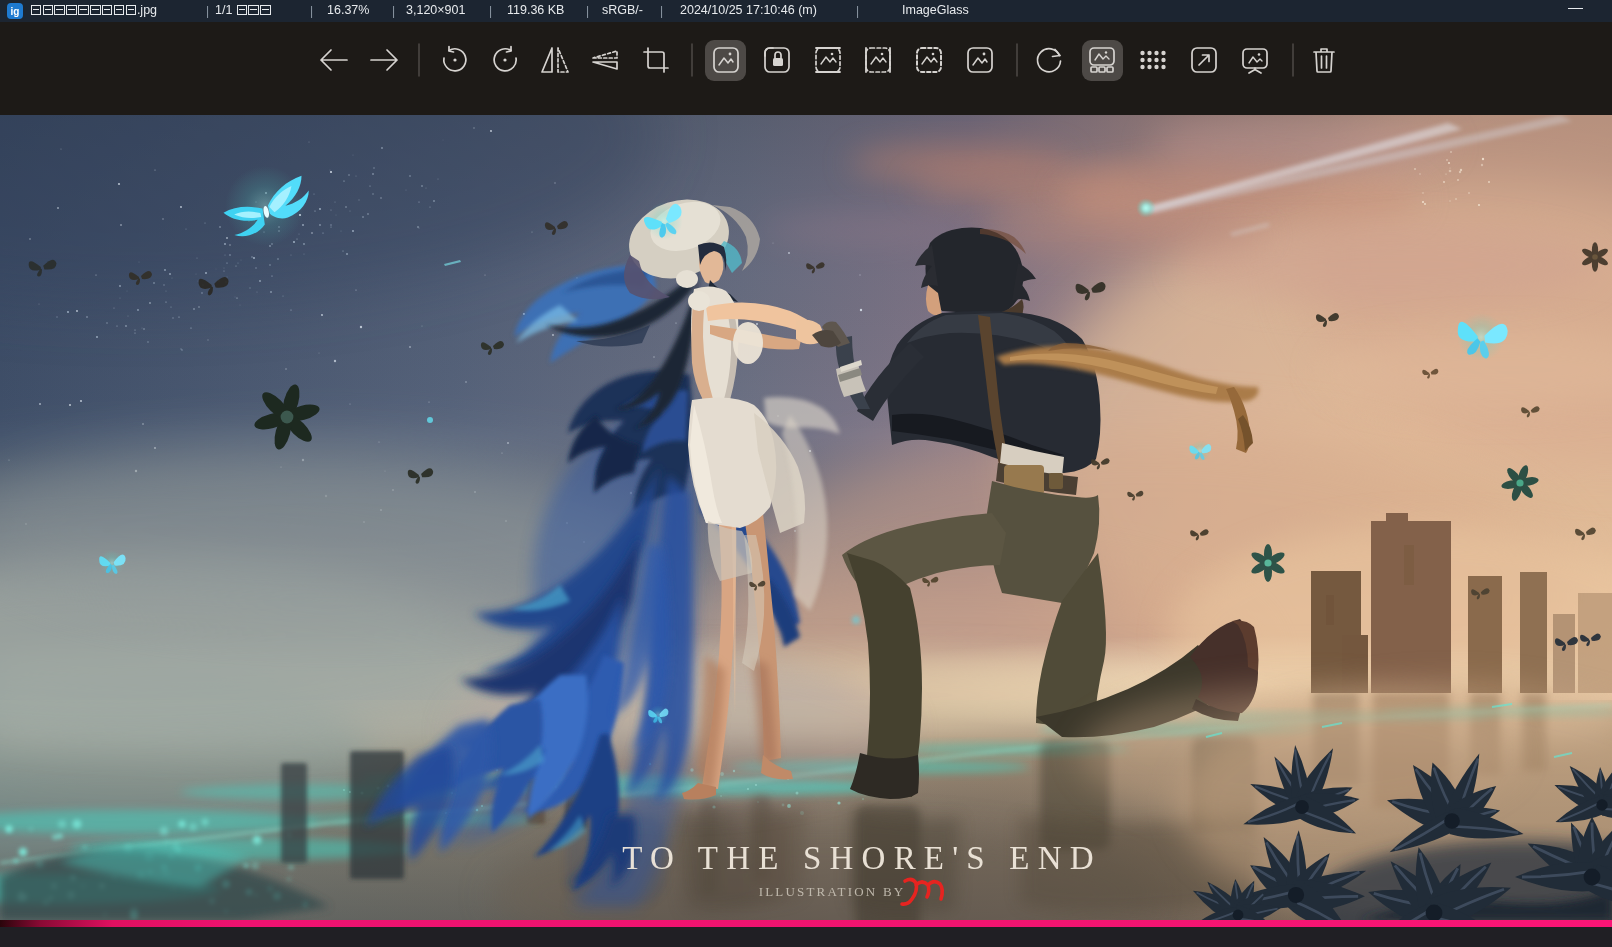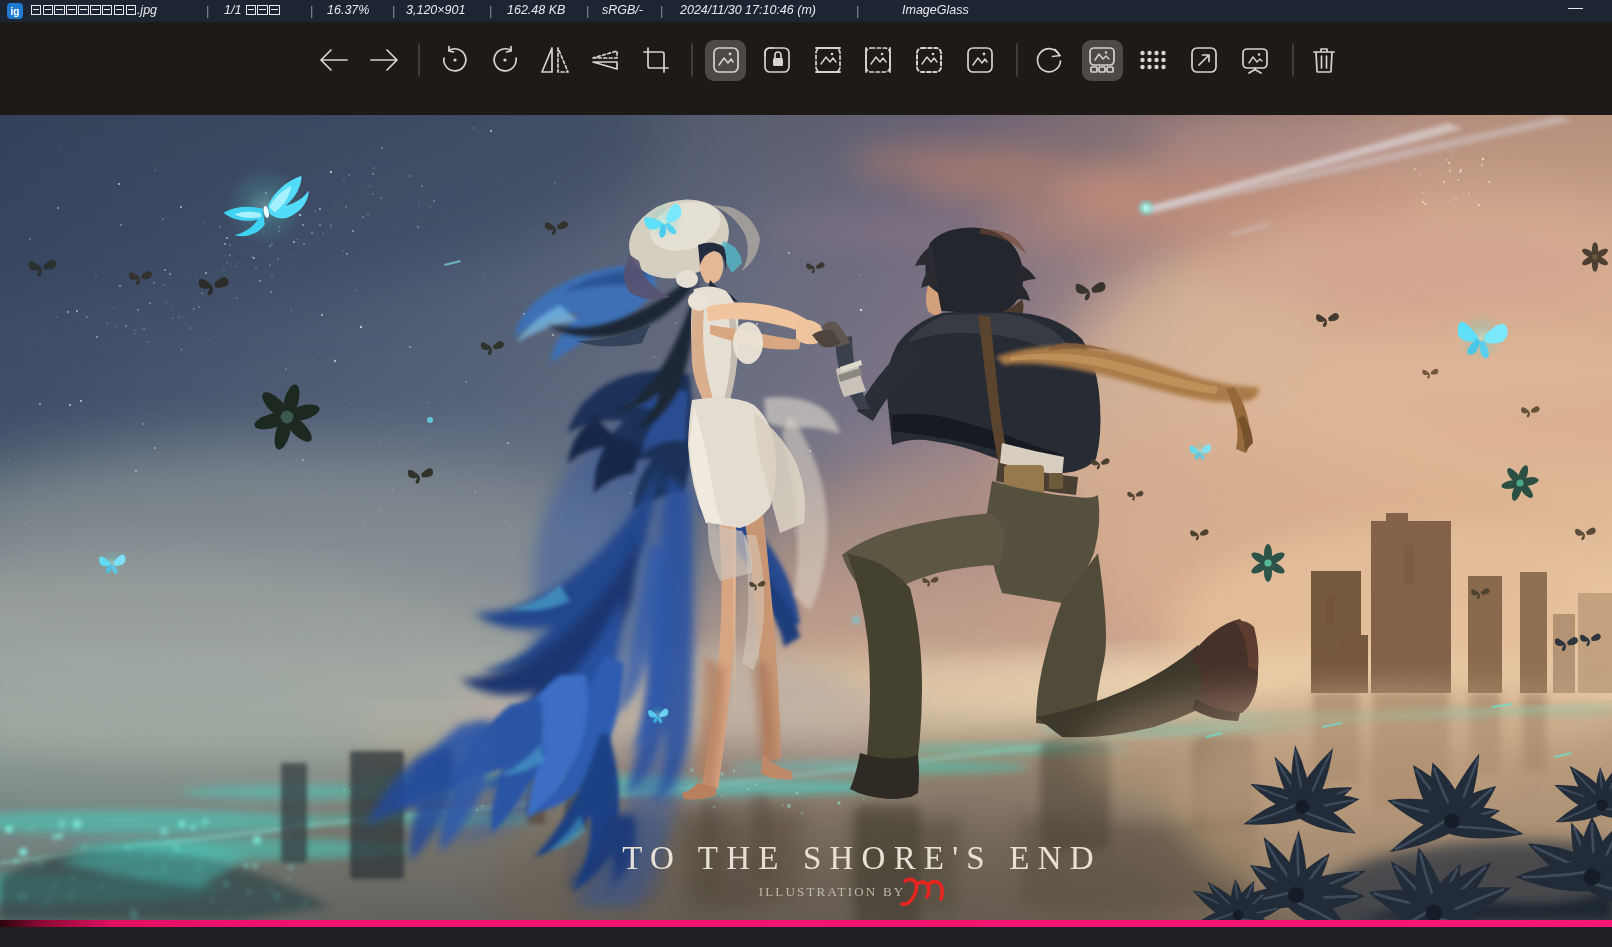--- a/index.html
+++ b/index.html
@@ -1,49 +1,49 @@
 <!DOCTYPE html>
 <html><head>
 <meta charset="utf-8">
 <style>
   html,body{margin:0;padding:0;background:#000;}
   #app{position:relative;width:1612px;height:947px;overflow:hidden;font-family:"Liberation Sans",sans-serif;background:#1a1714;}
   #titlebar{position:absolute;left:0;top:0;width:1612px;height:22px;background:#1c2531;color:#e7eaed;font-size:12.5px;}
-  #titlebar .t{position:absolute;top:3px;white-space:nowrap;font-style:italic;}
+  #titlebar .t{position:absolute;top:3px;white-space:nowrap;}
   #titlebar .sep{color:#8d99a5;font-size:12px;top:3.5px;}
   .cjk{display:inline-block;width:10.5px;height:10.5px;border:1.1px solid #e7eaed;box-sizing:border-box;margin:0 0.7px;position:relative;top:1px;}
   .cjk i{display:block;position:absolute;left:1px;right:1px;top:3.6px;border-top:1.1px solid #e7eaed;}
   #toolbar{position:absolute;left:0;top:22px;width:1612px;height:93px;background:#1d1a17;}
   .hl{position:absolute;top:18px;width:41px;height:41px;background:#4d4946;border-radius:9px;}
   #ticons{position:absolute;left:0;top:0;}
   #pinkline{position:absolute;left:0;top:920px;width:1612px;height:7px;background:linear-gradient(90deg,#2a050b 0%,#8a0a34 2.5%,#e01060 7%,#ee1270 15%,#f1146f 60%,#fa1576 100%);}
   #botbar{position:absolute;left:0;top:927px;width:1612px;height:20px;background:#201f24;}
   #paint{position:absolute;left:0;top:115px;}
 </style>
 </head>
 <body>
 <div id="app">
   <div id="titlebar">
     <svg style="position:absolute;left:7px;top:3px" width="16" height="16" viewBox="0 0 16 16">
         <rect x="0" y="0" width="16" height="16" rx="4" fill="#1e7ad0"></rect>
         <text x="8" y="12" font-size="10" font-weight="bold" fill="#fff" text-anchor="middle" font-family="Liberation Sans">ig</text>
       </svg>
     <span class="t" style="left:30px"><span class="cjk"><i></i></span><span class="cjk"><i></i></span><span class="cjk"><i></i></span><span class="cjk"><i></i></span><span class="cjk"><i></i></span><span class="cjk"><i></i></span><span class="cjk"><i></i></span><span class="cjk"><i></i></span><span class="cjk"><i></i></span>.jpg</span>
     <span class="t sep" style="left:206px">|</span>
-    <span class="t" style="left:224px">1/1 <span class="cjk"><i></i></span><span class="cjk"><i></i></span><span class="cjk"><i></i></span></span>
+    <span class="t" style="left:215px">1/1 <span class="cjk"><i></i></span><span class="cjk"><i></i></span><span class="cjk"><i></i></span></span>
     <span class="t sep" style="left:310px">|</span>
     <span class="t" style="left:327px">16.37%</span>
     <span class="t sep" style="left:392px">|</span>
     <span class="t" style="left:406px">3,120×901</span>
     <span class="t sep" style="left:489px">|</span>
-    <span class="t" style="left:507px">162.48 KB</span>
+    <span class="t" style="left:507px">119.36 KB</span>
     <span class="t sep" style="left:586px">|</span>
     <span class="t" style="left:602px">sRGB/-</span>
     <span class="t sep" style="left:660px">|</span>
-    <span class="t" style="left:680px">2024/11/30 17:10:46 (m)</span>
+    <span class="t" style="left:680px">2024/10/25 17:10:46 (m)</span>
     <span class="t sep" style="left:856px">|</span>
     <span class="t" style="left:902px">ImageGlass</span>
     <span class="t" style="left:1568px;top:-2px;font-size:15px">—</span>
   </div>
   <div id="toolbar">
     <div class="hl" style="left:705px"></div>
     <div class="hl" style="left:1082px"></div>
     <svg id="ticons" width="1612" height="93" viewBox="0 0 1612 93" fill="none" stroke="#d6d3d0" stroke-width="1.7" stroke-linecap="round" stroke-linejoin="round">
 
       <g transform="translate(334,38)">

